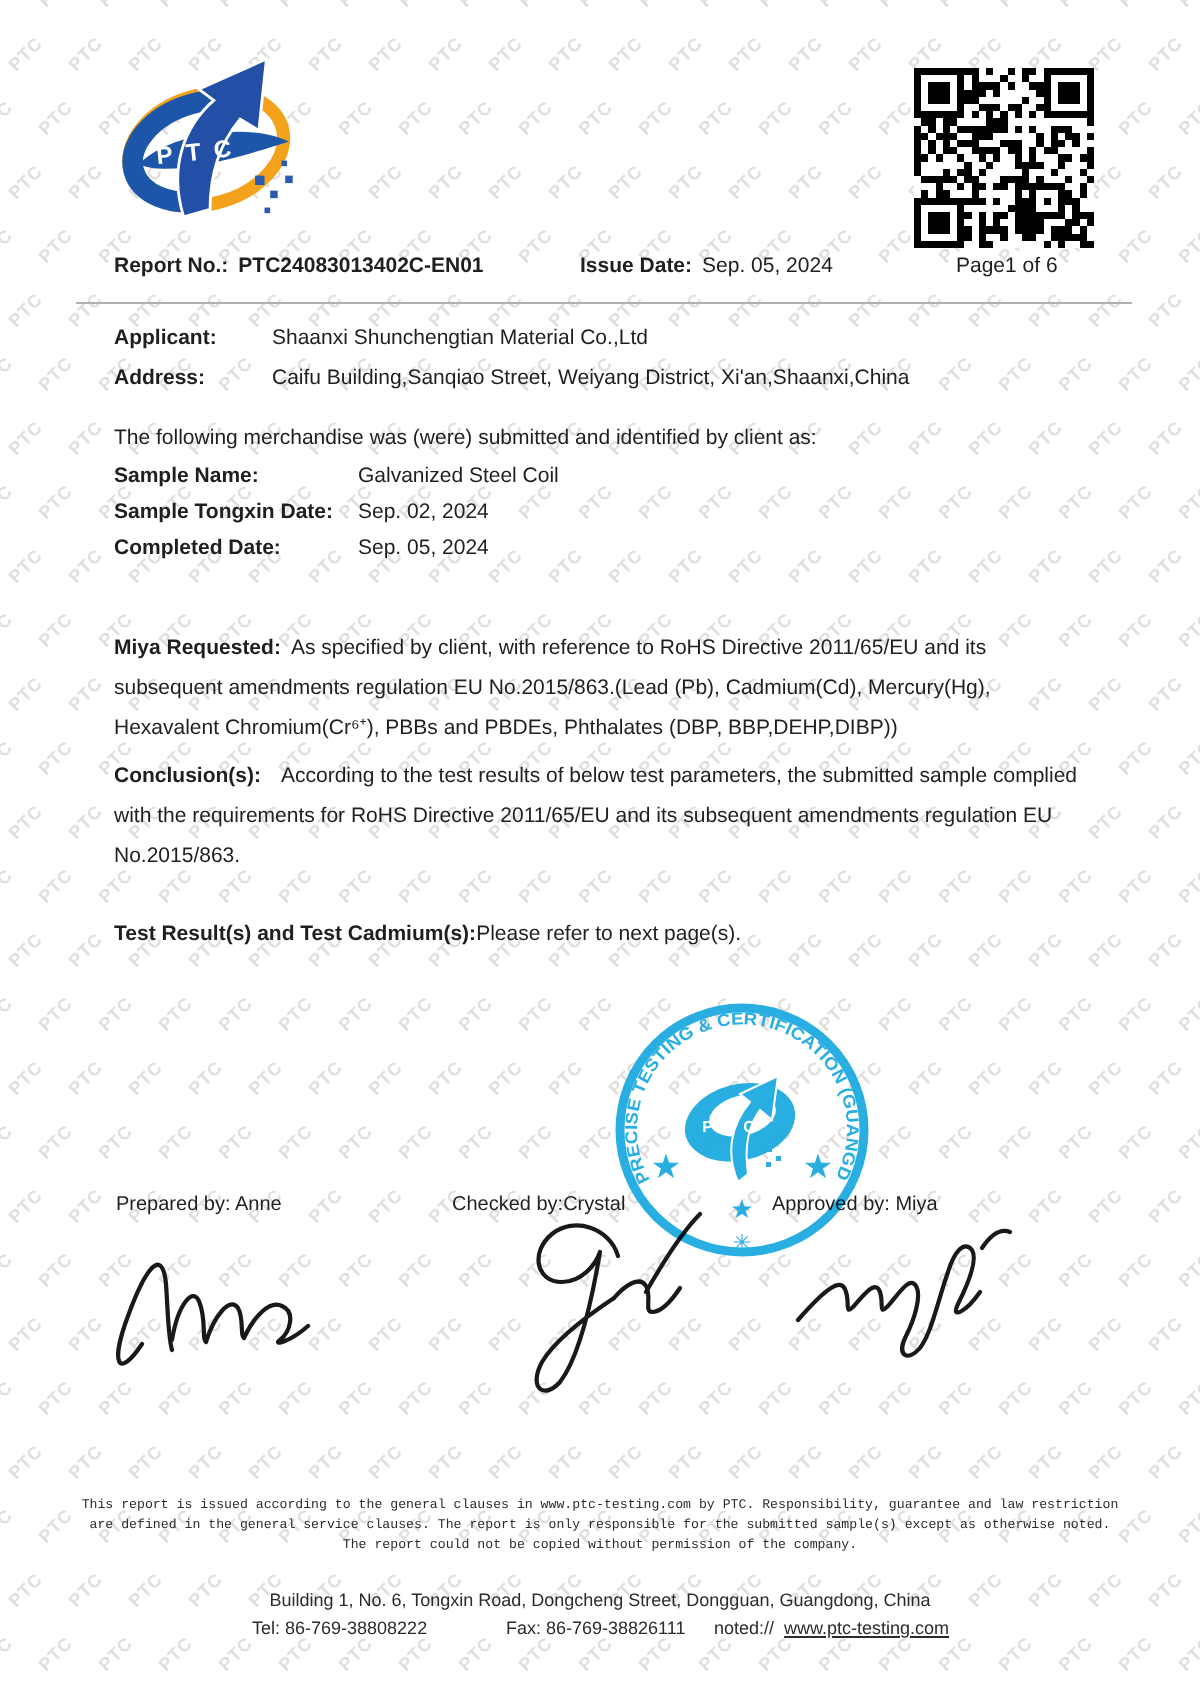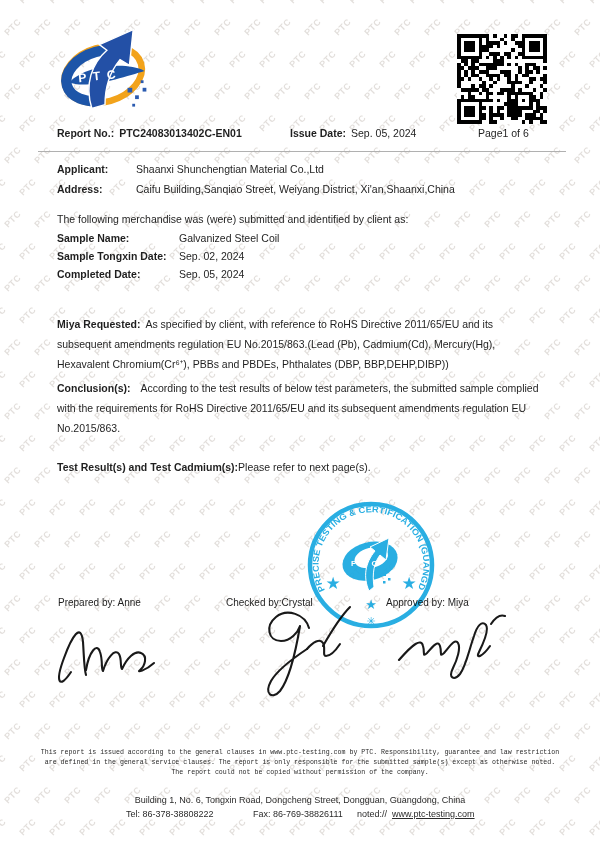--- a/index.html
+++ b/index.html
@@ -1035,20 +1035,20 @@
       <text x="0" y="44" text-anchor="middle" font-size="13" fill="#18a8e0">★</text>
       <text x="0" y="60" text-anchor="middle" font-size="11" fill="#18a8e0">✳</text>
     </svg>
 
     <div class="abs foot-disc" style="top:748px">This report is issued according to the general clauses in www.ptc-testing.com by PTC. Responsibility, guarantee and law restriction</div>
     <div class="abs foot-disc" style="top:758px">are defined in the general service clauses. The report is only responsible for the submitted sample(s) except as otherwise noted.</div>
     <div class="abs foot-disc" style="top:768px">The report could not be copied without permission of the company.</div>
 
     <div class="abs foot-addr" style="top:795px">Building 1, No. 6, Tongxin Road, Dongcheng Street, Dongguan, Guangdong, China</div>
 
-    <div class="abs foot-tel" style="left:126px;top:809px">Tel: 86-378-38808222</div>
+    <div class="abs foot-tel" style="left:126px;top:809px">Tel: 86-769-38808222</div>
     <div class="abs foot-tel" style="left:253px;top:809px">Fax: 86-769-38826111</div>
     <div class="abs foot-tel" style="left:357px;top:809px">
       <span class="mr">noted://</span><a href="#" class="weblink">www.ptc-testing.com</a>
     </div>
 
   </div>
 </div>
 
 </body></html>

